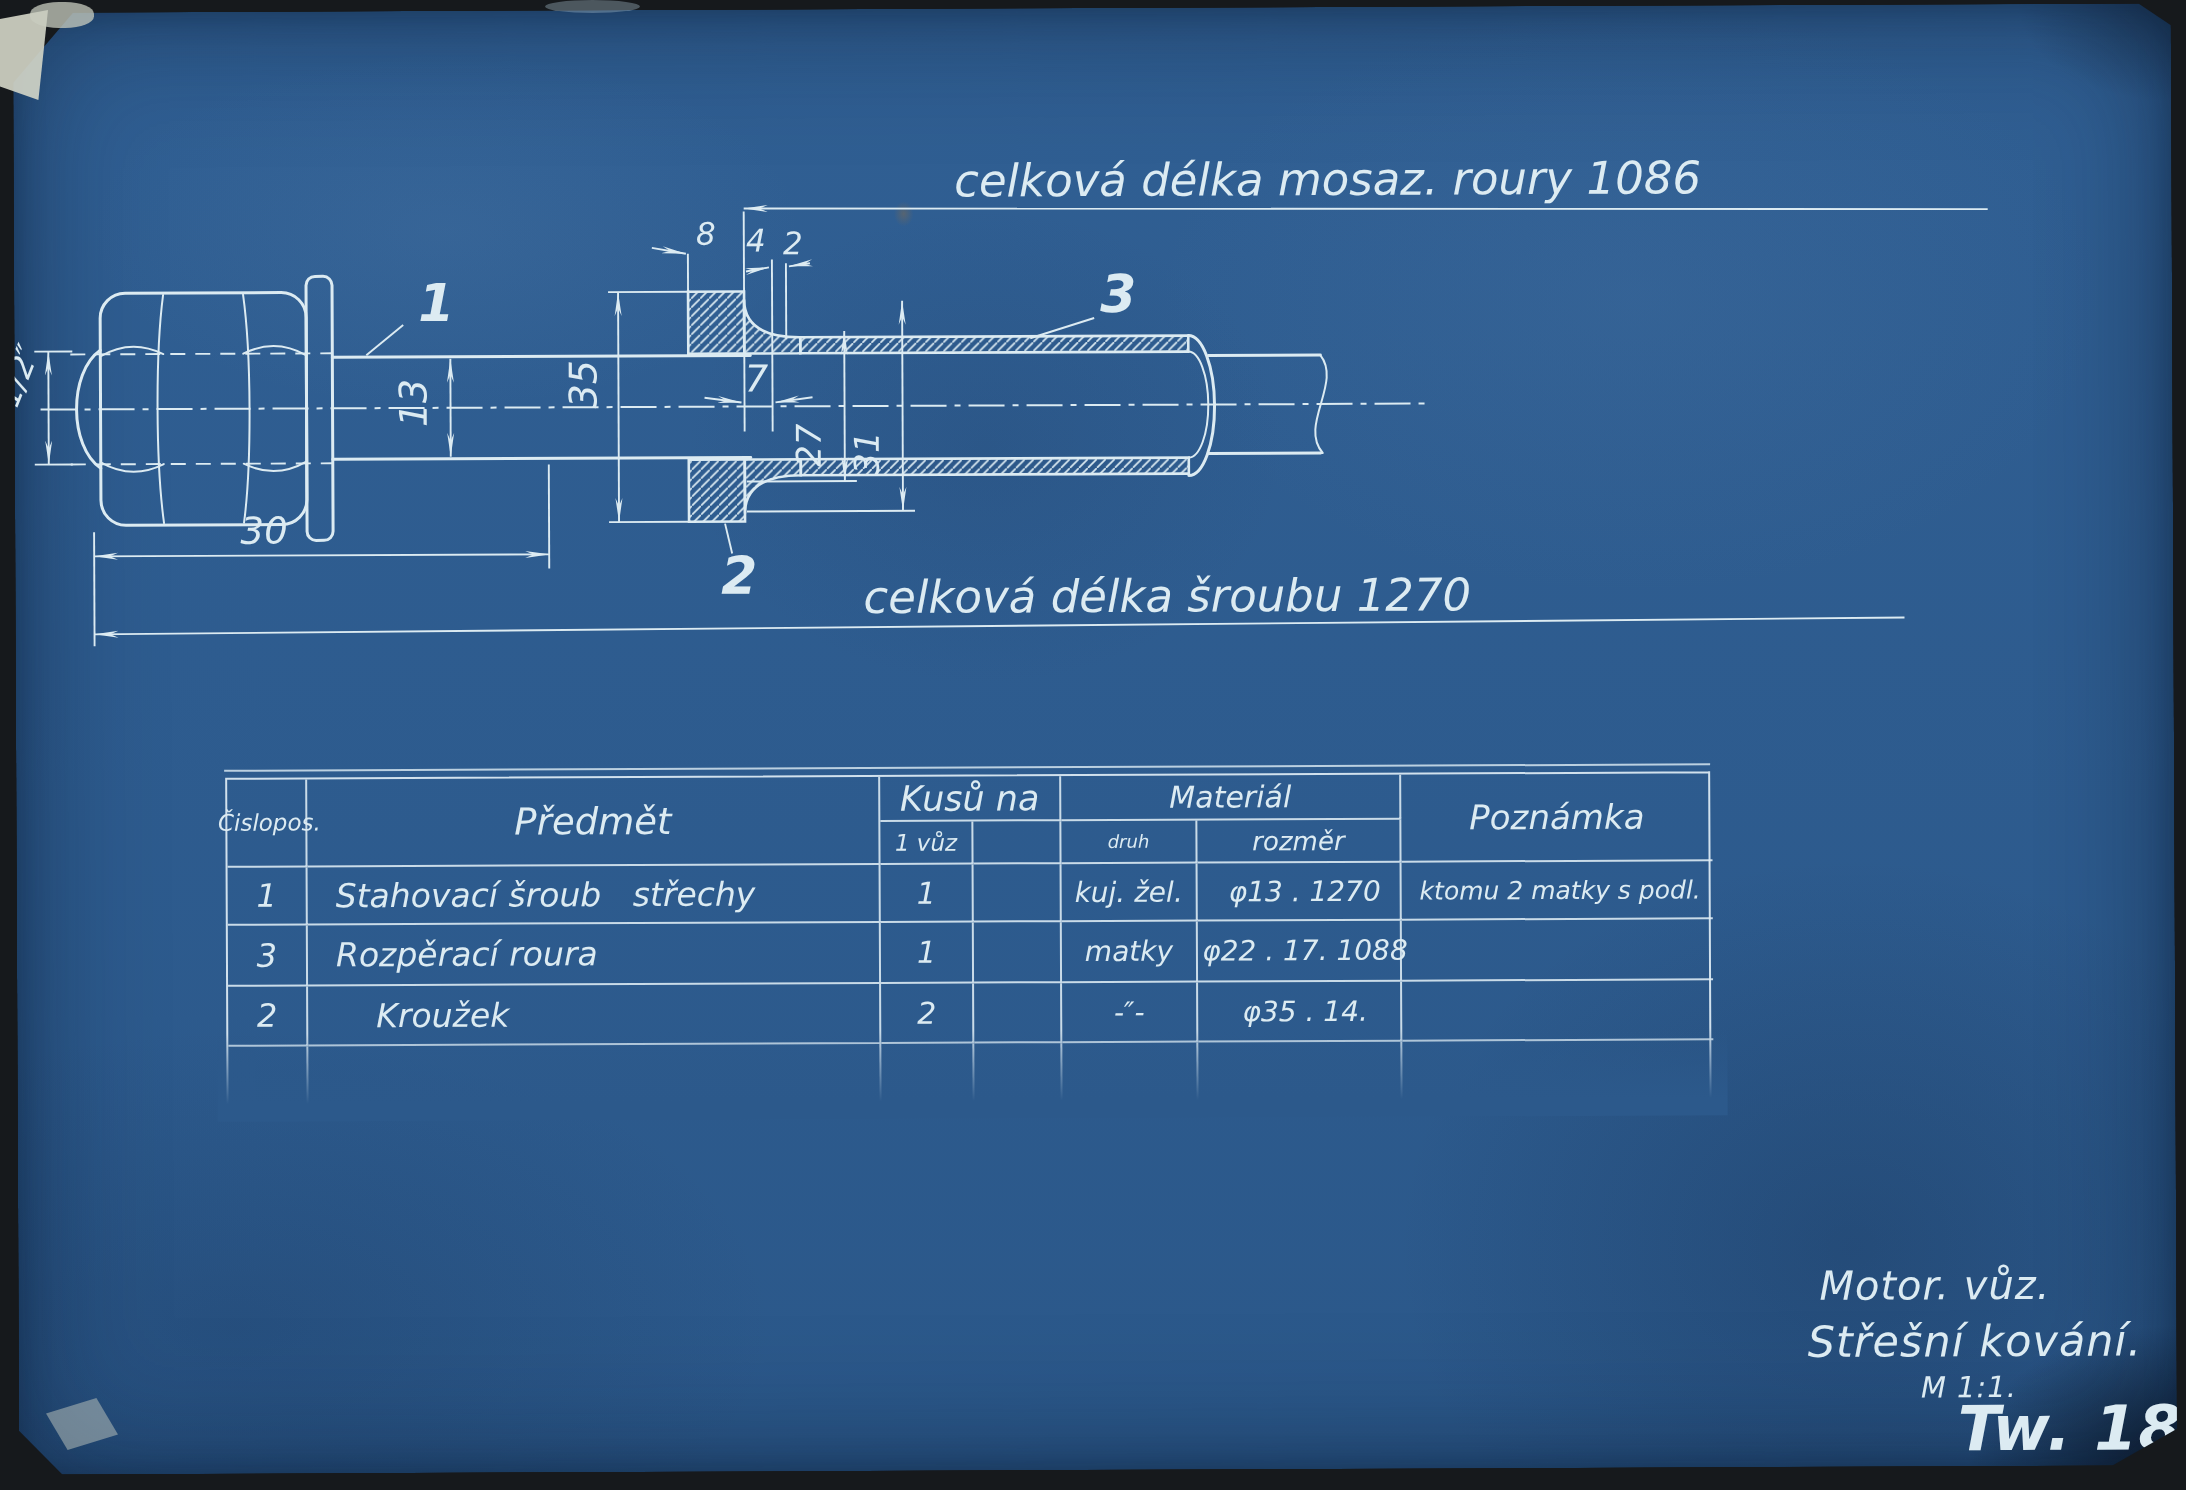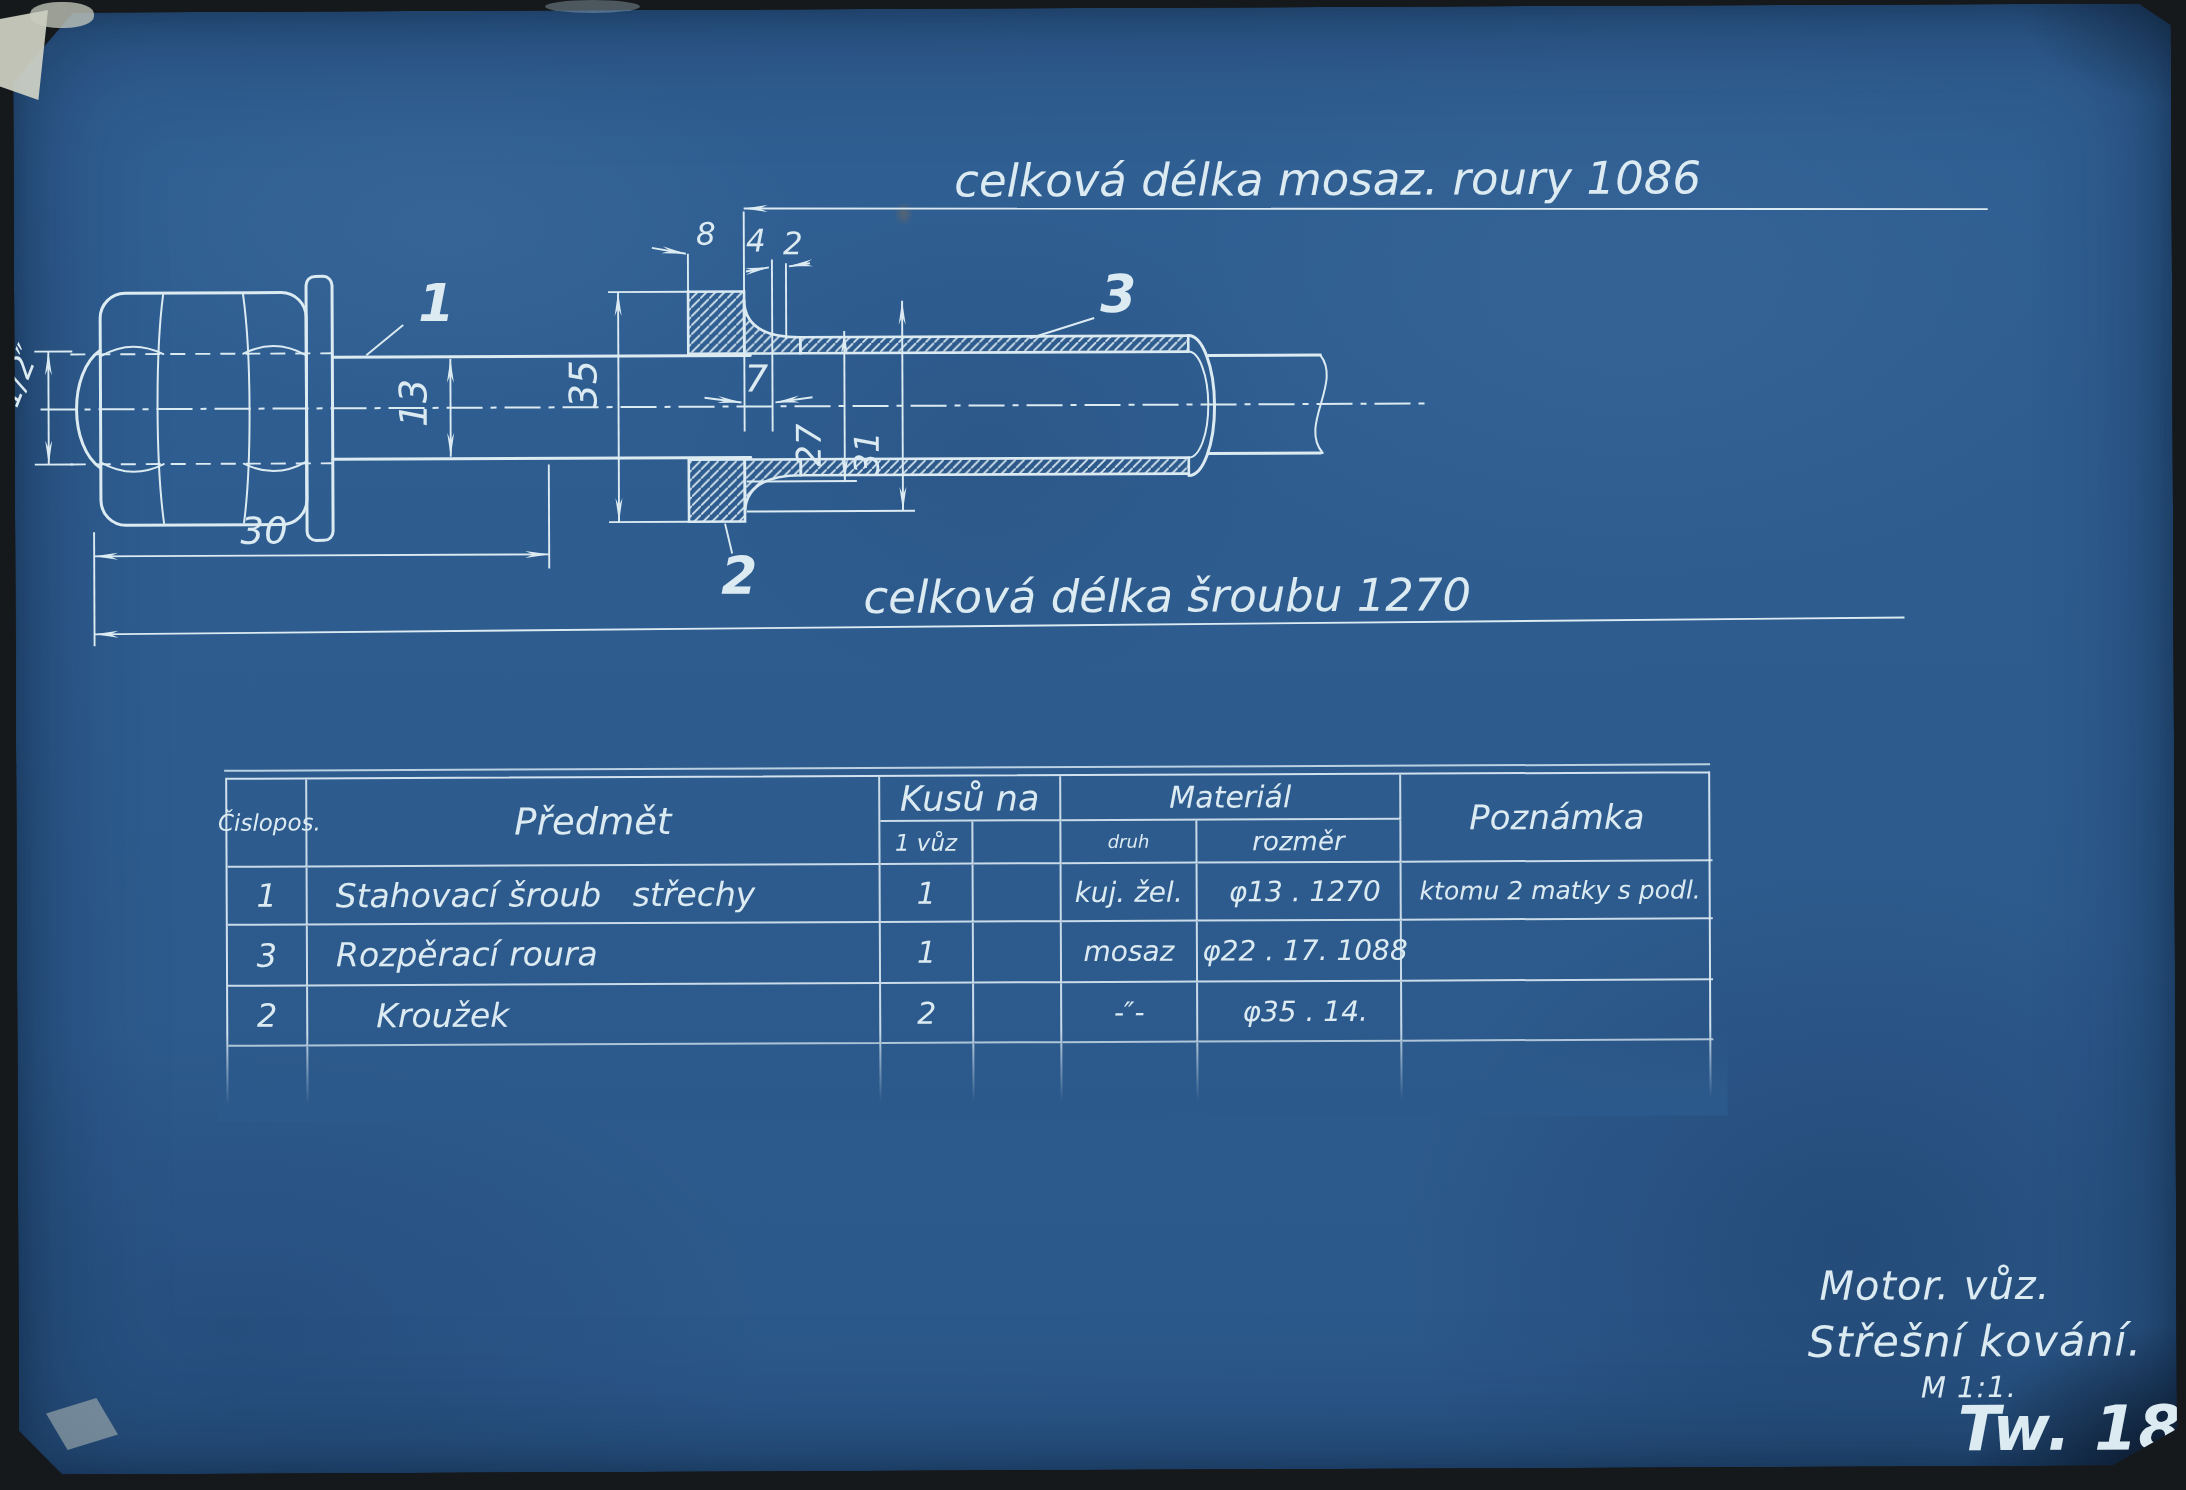--- a/index.html
+++ b/index.html
@@ -254,21 +254,21 @@
       <div class="c cell-qty">1</div>
       <div class="c"></div>
       <div class="c cell-kind">kuj. žel.</div>
       <div class="c cell-size">φ13 . 1270</div>
       <div class="c cell-note lastcol">ktomu 2 matky s podl.</div>
 
       <div class="c cell-pos">3</div>
       <div class="c cell-item left">Rozpěrací roura</div>
       <div class="c cell-qty">1</div>
       <div class="c"></div>
-      <div class="c cell-kind">mosaz</div>
+      <div class="c cell-kind">matky</div>
       <div class="c cell-size">φ22 . 17. 1088</div>
       <div class="c cell-note lastcol"></div>
 
       <div class="c cell-pos">2</div>
       <div class="c cell-item left" style="padding-left:68px;">Kroužek</div>
       <div class="c cell-qty">2</div>
       <div class="c"></div>
       <div class="c cell-kind">-″-</div>
       <div class="c cell-size">φ35 . 14.</div>
       <div class="c cell-note lastcol"></div>

